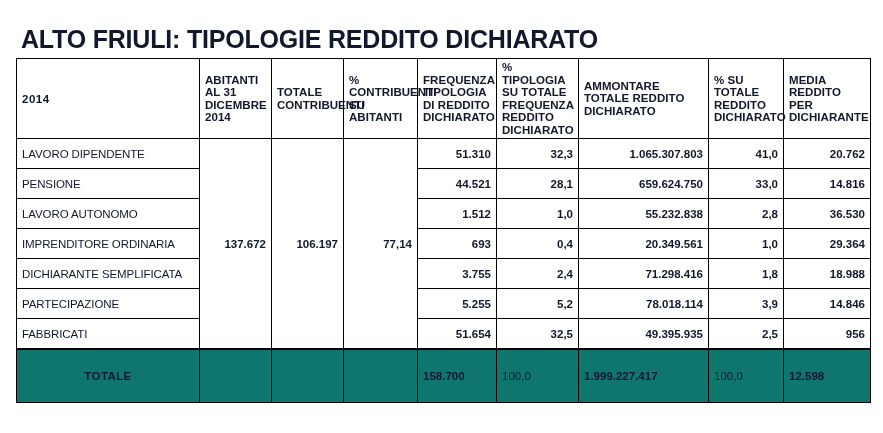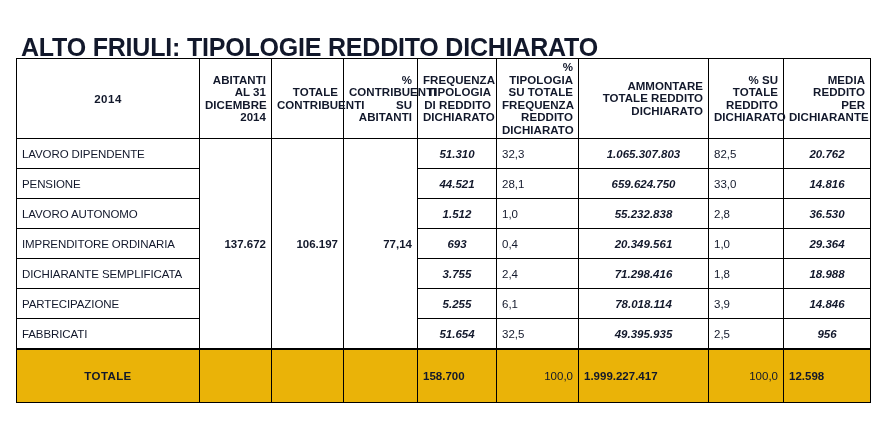--- a/index.html
+++ b/index.html
@@ -21,21 +21,20 @@
   }
   #page-title {
     position: absolute;
     left: 21px;
     top: 25px;
     font-size: 25px;
     font-weight: bold;
     letter-spacing: -0.2px;
     color: #12182b;
     white-space: nowrap;
-    margin-top: 8px;
   }
   #table-wrap {
     position: absolute;
     left: 16px;
     top: 58px;
     width: 854px;
   }
   table.report {
     border-collapse: collapse;
     table-layout: fixed;
@@ -57,84 +56,81 @@
   .c3 { width: 74px; }
   .c4 { width: 79px; }
   .c5 { width: 82px; }
   .c6 { width: 130px; }
   .c7 { width: 75px; }
   .c8 { width: 87px; }
 
   
   tr.header-row td { height: 79px; }
   td.year-cell {
-    text-align: center;
     font-size: 24px;
     font-weight: bold;
     letter-spacing: 0.5px;
   }
   td.head {
-    text-align: right;
+    text-align: left;
     font-size: 9.3px;
     font-weight: bold;
     line-height: 12.5px;
     letter-spacing: 0.05px;
   }
 
   
   tr.data-row td { height: 29px; }
   td.label {
     text-align: left;
     font-size: 11.5px;
     font-weight: normal;
     letter-spacing: -0.1px;
     white-space: nowrap;
   }
   td.num {
-    text-align: center;
-    font-size: 11.5px;
-    font-weight: bold;
-    padding-right: 7px;
-    font-style: italic;
+    text-align: right;
+    font-size: 11.5px;
+    font-weight: bold;
+    padding-right: 7px;
   }
   td.pct {
-    text-align: left;
-    font-size: 11.5px;
-    font-weight: normal;
+    text-align: right;
+    font-size: 11.5px;
+    font-weight: bold;
     padding-right: 7px;
   }
   td.shaded { background: #eaeedc; }
 
   
   td.merged {
     text-align: right;
     font-size: 13px;
     font-weight: bold;
     background: #ffffff;
   }
 
   
   tr.total-row td {
     height: 52px;
     border-top: 2px solid #000000;
-    background: #eab308;
+    background: #0f766e;
   }
   td.total-label {
     text-align: center;
     font-size: 14px;
     font-weight: bold;
     letter-spacing: 0.4px;
   }
   td.total-num {
     font-size: 13px;
     font-weight: bold;
     padding-right: 7px;
   }
   td.total-pct {
-    text-align: right;
     font-size: 13px;
     font-weight: normal;
     padding-right: 7px;
   }
 </style>
 </head>
 <body>
 
 <div id="page">
 
@@ -167,21 +163,21 @@
         </tr>
 
         <tr class="data-row">
           <td class="label shaded">LAVORO DIPENDENTE</td>
           <td class="merged" rowspan="7">137.672</td>
           <td class="merged" rowspan="7">106.197</td>
           <td class="merged" rowspan="7">77,14</td>
           <td class="num shaded">51.310</td>
           <td class="pct shaded">32,3</td>
           <td class="num shaded">1.065.307.803</td>
-          <td class="pct shaded">82,5</td>
+          <td class="pct shaded">41,0</td>
           <td class="num shaded">20.762</td>
         </tr>
 
         <tr class="data-row">
           <td class="label">PENSIONE</td>
           <td class="num">44.521</td>
           <td class="pct">28,1</td>
           <td class="num">659.624.750</td>
           <td class="pct">33,0</td>
           <td class="num">14.816</td>
@@ -210,21 +206,21 @@
           <td class="num shaded">3.755</td>
           <td class="pct shaded">2,4</td>
           <td class="num shaded">71.298.416</td>
           <td class="pct shaded">1,8</td>
           <td class="num shaded">18.988</td>
         </tr>
 
         <tr class="data-row">
           <td class="label">PARTECIPAZIONE</td>
           <td class="num">5.255</td>
-          <td class="pct">6,1</td>
+          <td class="pct">5,2</td>
           <td class="num">78.018.114</td>
           <td class="pct">3,9</td>
           <td class="num">14.846</td>
         </tr>
 
         <tr class="data-row">
           <td class="label shaded">FABBRICATI</td>
           <td class="num shaded">51.654</td>
           <td class="pct shaded">32,5</td>
           <td class="num shaded">49.395.935</td>

